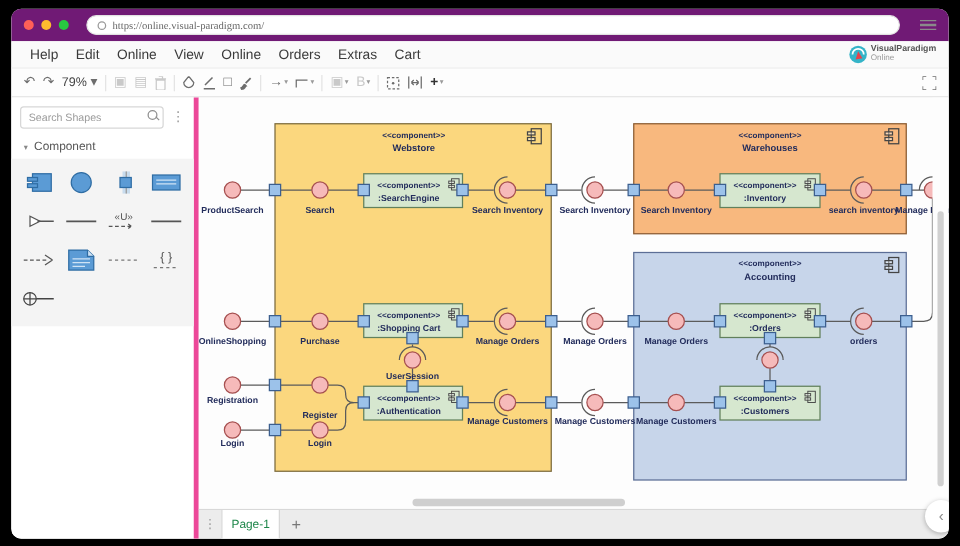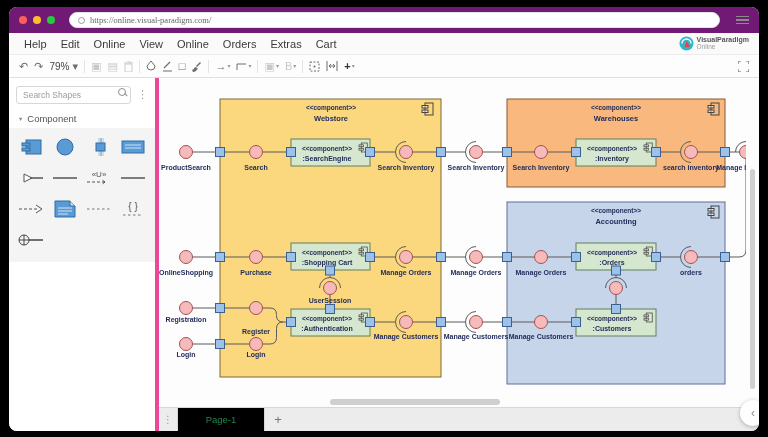--- a/index.html
+++ b/index.html
@@ -71,21 +71,21 @@
   .scroll-gutter { position:absolute; right:0; top:0; bottom:0; width:13px; background:#fdfdfd; }
   .vthumb { position:absolute; right:4px; top:91px; width:5px; height:220px;
     background:#d0d0d0; border-radius:3px; }
   .hscroll { position:absolute; left:0; bottom:2px; height:6px; right:13px; }
   .hthumb { position:absolute; left:171px; width:170px; height:6px; background:#cfcfcf; border-radius:3px; }
 
   .tabbar { height:24px; background:#ececec; border-top:1px solid #d8d8d8;
     display:flex; align-items:stretch; }
   .tab-dots { width:18px; display:flex; align-items:center; justify-content:center;
     color:#9a9a9a; font-size:10px; }
-  .tab { width:88px; background:#000000; border-left:1px solid #d8d8d8; border-right:1px solid #d8d8d8;
+  .tab { width:47px; background:#ffffff; border-left:1px solid #d8d8d8; border-right:1px solid #d8d8d8;
     display:flex; align-items:center; justify-content:center; font-size:9.5px; color:#1d8649; }
   .tab-add { width:26px; display:flex; align-items:center; justify-content:center;
     color:#777; font-size:13px; }
   .float-btn { position:absolute; right:-7px; bottom:5px; width:26px; height:26px; border-radius:50%;
     background:#fff; box-shadow:0 1px 4px rgba(0,0,0,.28); display:flex; align-items:center;
     justify-content:center; color:#8a8a8a; font-size:12px; z-index:6; }
 </style>
 </head>
 <body>
 

